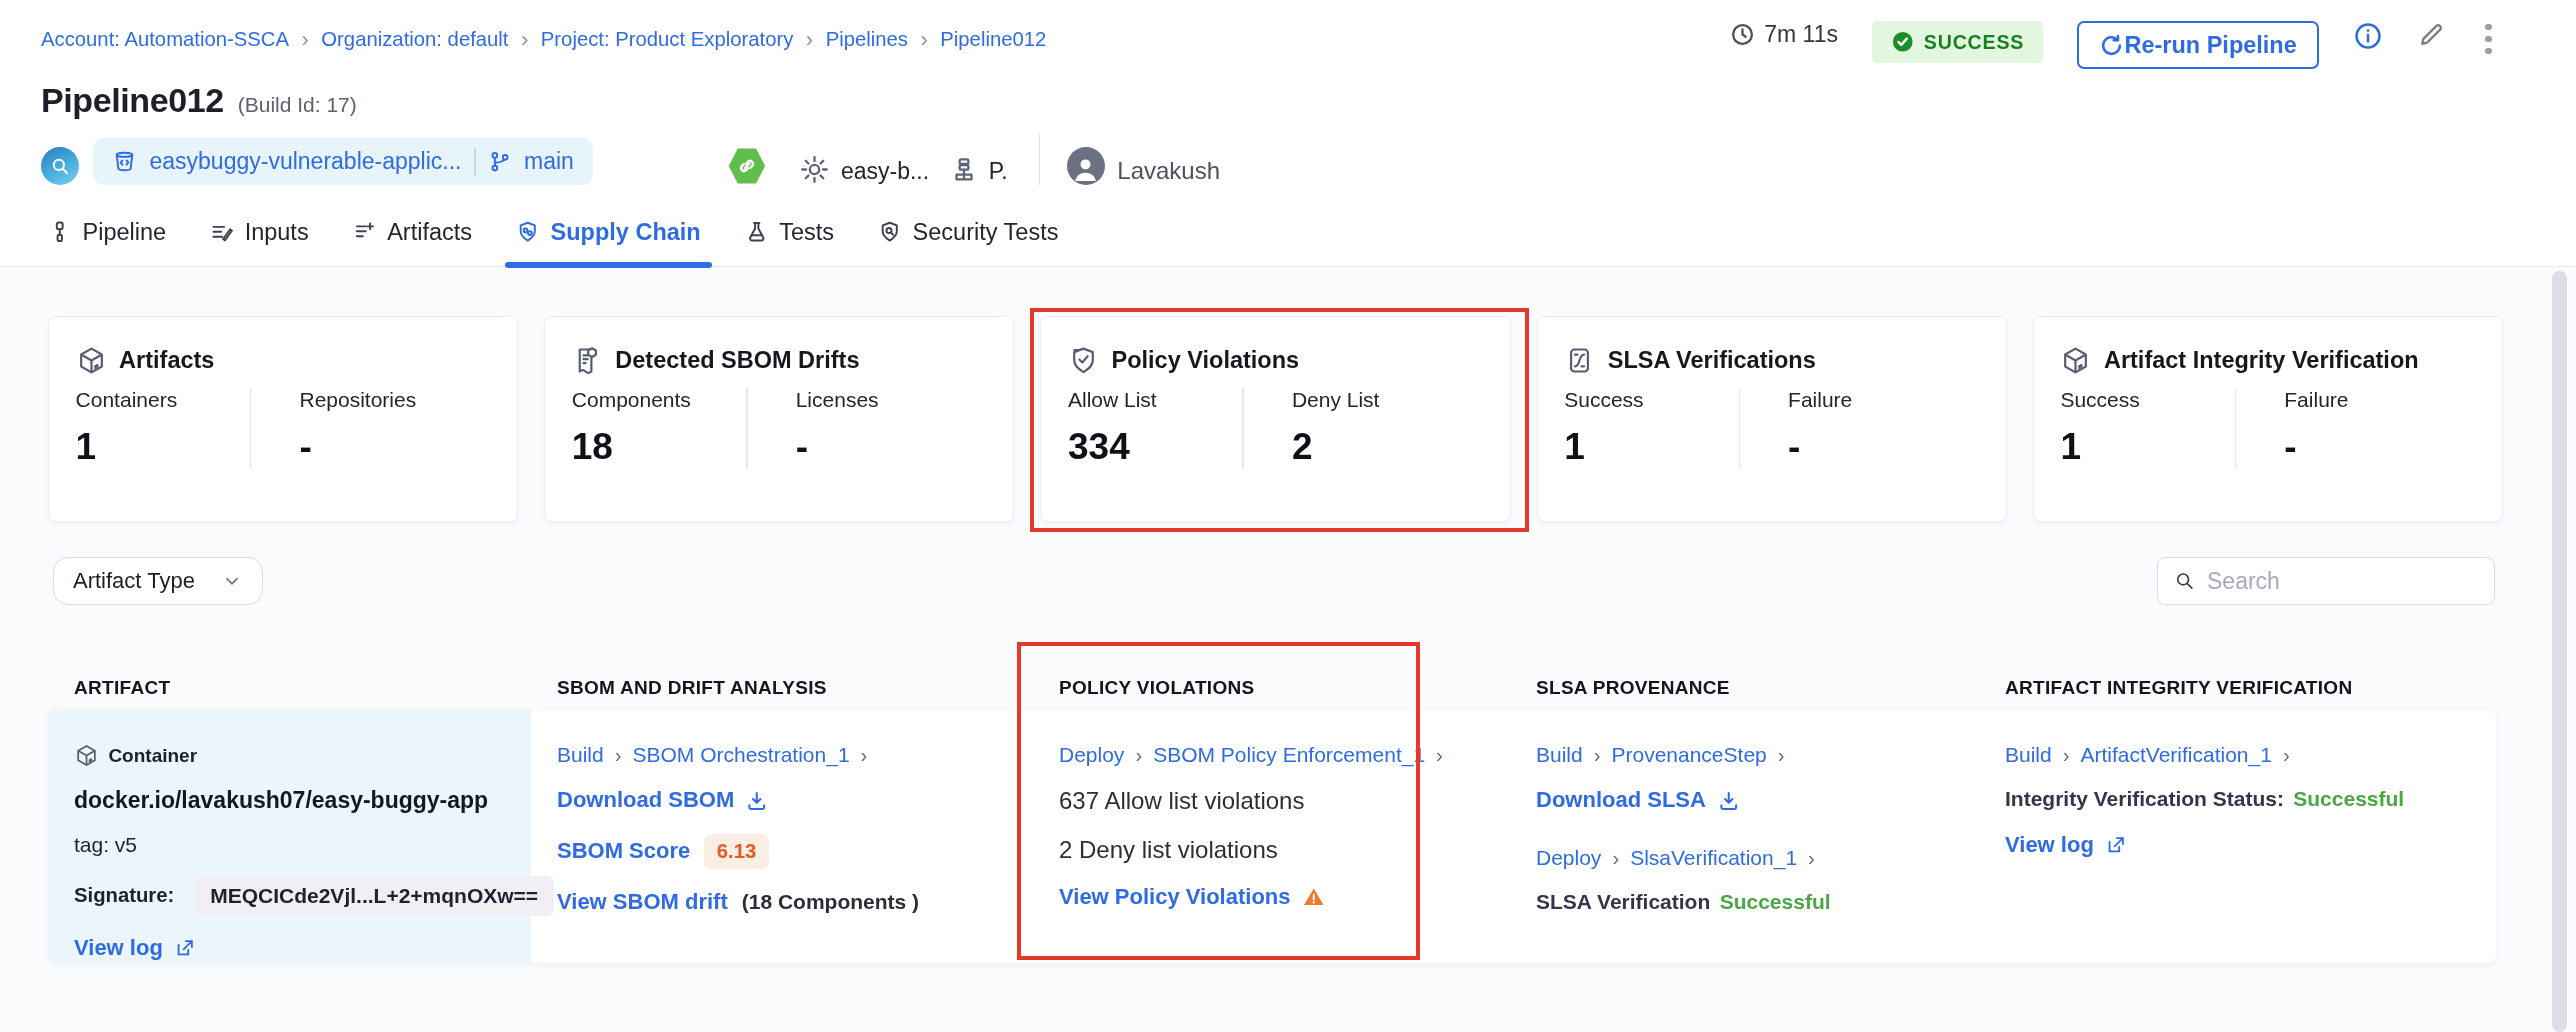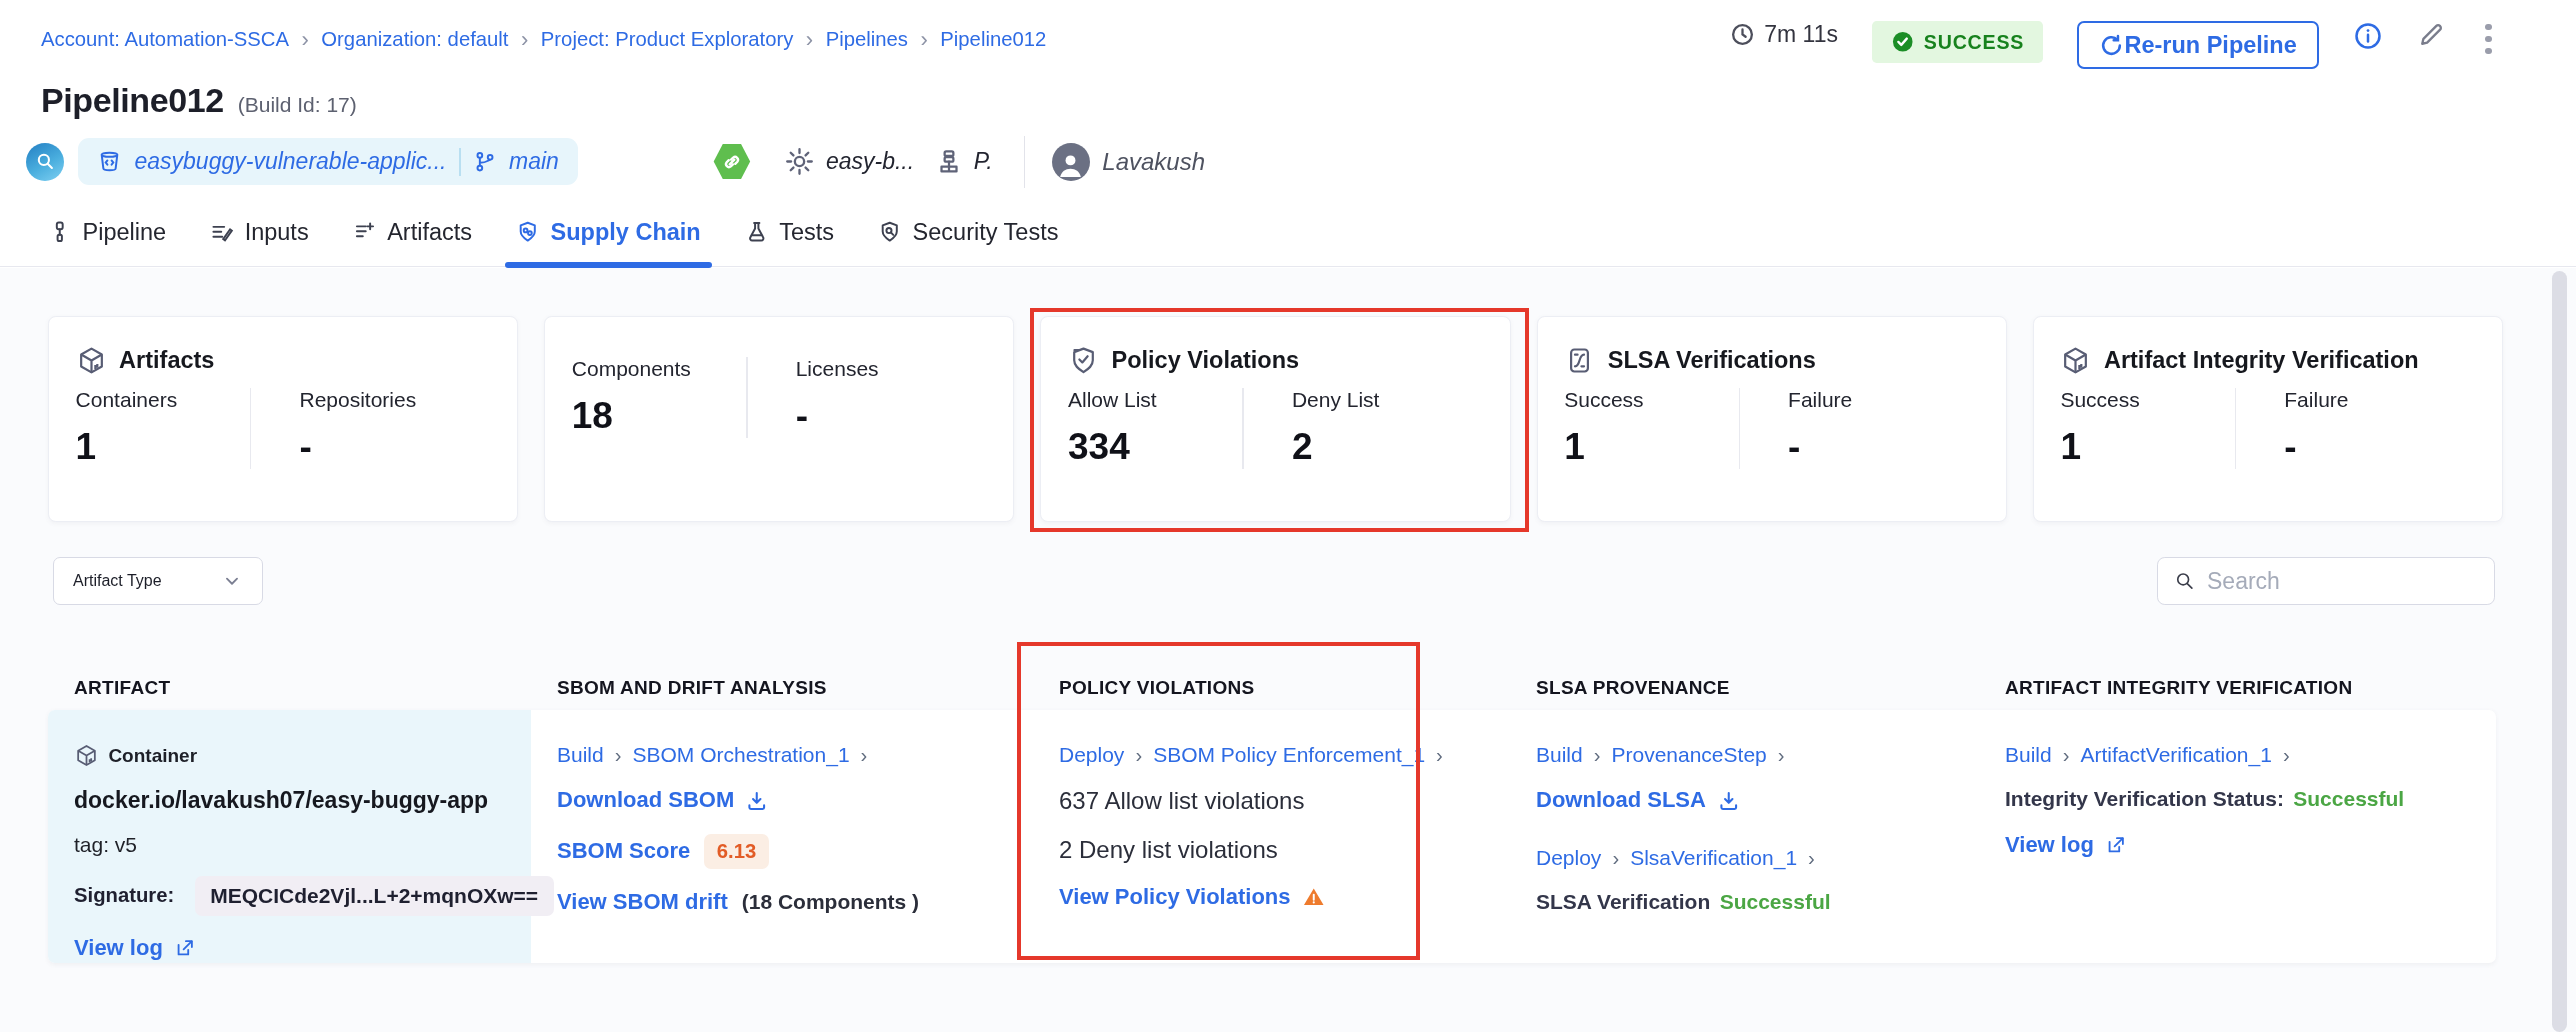--- a/index.html
+++ b/index.html
@@ -21,21 +21,21 @@
                border:2.3px solid #2e6be4; border-radius:7px; color:#2e6be4; font-size:23.5px; font-weight:600; cursor:pointer;
                font-family:"Liberation Sans", sans-serif; }
   .icon-btn { display:flex; align-items:center; justify-content:center; cursor:pointer; background:none; border:none; }
   .kebab { display:flex; flex-direction:column; gap:5.5px; padding:3.1px 6.3px; }
   .kebab i { width:6.3px; height:6.3px; border-radius:50%; background:#9a9dab; }
 
   .title-row { position:absolute; left:41px; top:81px; display:flex; align-items:baseline; gap:14px; }
   .title-row h1 { font-size:34px; font-weight:700; color:#1d1f29; letter-spacing:-0.4px; }
   .build-id { font-size:21px; color:#5d6170; }
 
-  .meta-row { position:absolute; left:26px; top:138px; display:flex; align-items:center; height:47px;font-style:italic; }
+  .meta-row { position:absolute; left:41px; top:138px; display:flex; align-items:flex-end; height:47px; }
   .trigger-avatar { width:38px; height:38px; border-radius:50%; background:linear-gradient(150deg,#2a87c8 10%,#4aaede 55%,#7fd0f2 100%);
                     display:flex; align-items:center; justify-content:center; margin-right:14px; }
   .repo-pill { display:flex; align-items:center; gap:12.5px; height:47px; padding:0 19px; background:#e7f5fb; border-radius:11px; }
   .repo-pill a { color:#2e6be4; font-size:23px; text-decoration:none; }
   .pill-div { width:1.6px; height:28px; background:#b9dff1; }
   .hex-icon { width:38px; height:38px; background:#5fbe4e; margin-left:135px;
               clip-path:polygon(26% 4%, 74% 4%, 98% 50%, 74% 96%, 26% 96%, 2% 50%);
               display:flex; align-items:center; justify-content:center; }
   .meta-label { font-size:23px; color:#22242f; }
   .meta-gear { margin-left:33px; margin-right:11px; }
@@ -62,22 +62,22 @@
   .card-stats { display:flex; margin-top:12px; }
   .stat { flex:0 0 42%; }
   .stat-div { width:1.6px; background:#e8e9ef; height:81px; }
   .stat.second { padding-left:48px; flex:1; }
   .stat-label { font-size:21px; color:#23252f; }
   .stat-value { font-size:37px; font-weight:700; color:#101118; margin-top:14px; }
   .card.highlighted::after { content:""; position:absolute; inset:-9.4px -19px -11px -11px;
           border:4.7px solid #e5382b; pointer-events:none; }
 
   .filter-select { position:absolute; left:53px; top:289px; width:210px; height:48px; background:#fff;
-          border:1.6px solid #d8dae5; border-radius:7px; display:flex; align-items:center; justify-content:space-between;
-          padding:0 19px; font-size:16px; color:#1c1e28; cursor:pointer; }
+          border:1.6px solid #d8dae5; border-radius:15px; display:flex; align-items:center; justify-content:space-between;
+          padding:0 19px; font-size:22px; color:#1c1e28; cursor:pointer; }
   .search-box { position:absolute; right:81px; top:289px; width:338px; height:48px; background:#fff;
           border:1.6px solid #d8dae5; border-radius:7.8px; display:flex; align-items:center; padding:0 15.6px; gap:12.5px; }
   .search-box input { border:none; outline:none; font-size:23px; color:#333; width:100%; background:transparent;
           font-family:"Liberation Sans", sans-serif; }
   .search-box input::placeholder { color:#a5abb9; }
 
   .table-headers { position:absolute; left:48px; right:80px; top:409px; display:grid;
           grid-template-columns:483px 502px 477px 469px 1fr; }
   .table-headers .th { font-size:19px; font-weight:700; color:#14151f; letter-spacing:0.3px; padding-left:26px; }
 
@@ -296,20 +296,28 @@
             </div>
           <div class="stat-div"></div>
           <div class="stat second">
               <div class="stat-label">Repositories</div>
               <div class="stat-value">-</div>
             </div>
         </div>
       </div>
 
       <div class="card">
+        <div class="card-title">
+          <svg width="31" height="31" viewBox="0 0 24 24" fill="none" stroke="#585d74" stroke-width="1.7" stroke-linejoin="round">
+              <path d="M6 3.5h9v17c-1.5 1.4-3 1.4-4.5 0s-3-1.4-4.5 0v-17z"></path>
+              <path d="M8.2 8h4.6M8.2 11h4.6M8.2 14h3"></path>
+              <path d="M15.5 2.5l3 1.7v3.4l-3 1.7-3-1.7V4.2l3-1.7z" fill="#fff"></path>
+            </svg>
+          <span>Detected SBOM Drifts</span>
+        </div>
         <div class="card-stats">
           <div class="stat">
               <div class="stat-label">Components</div>
               <div class="stat-value">18</div>
             </div>
           <div class="stat-div"></div>
           <div class="stat second">
               <div class="stat-label">Licenses</div>
               <div class="stat-value">-</div>
             </div>

